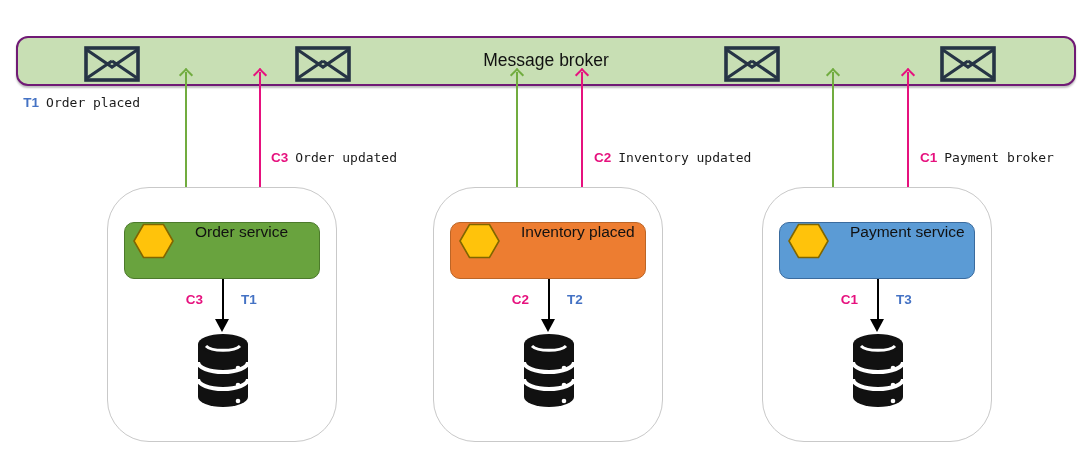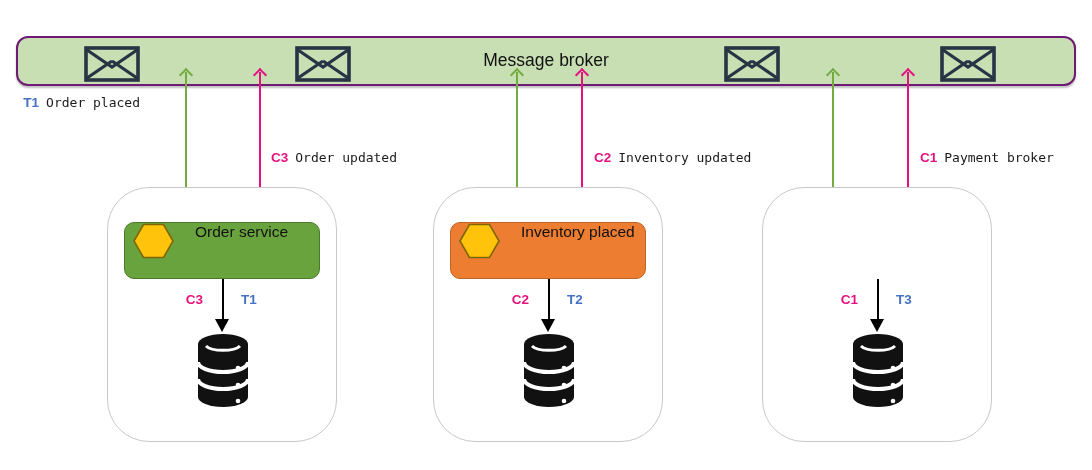--- a/index.html
+++ b/index.html
@@ -146,20 +146,26 @@
       <path d="M10,13 A18,6.5 0 0 0 44,13" fill="none" stroke="#fff" stroke-width="3"></path>
       <path d="M2,29 A25,10 0 0 0 52,29" fill="none" stroke="#fff" stroke-width="4"></path>
       <path d="M2,46 A25,10 0 0 0 52,46" fill="none" stroke="#fff" stroke-width="4"></path>
       <circle cx="42" cy="35" r="2.3" fill="#fff"></circle>
         <circle cx="42" cy="52" r="2.3" fill="#fff"></circle>
         <circle cx="42" cy="68" r="2.3" fill="#fff"></circle>
     </svg>
   </div>
 
   <div class="card" style="left:762px">
+    <div class="svcbox" style="background-color: rgb(91, 155, 213); border-color: rgb(58, 107, 158);">
+      <svg width="41" height="36" viewBox="0 0 41 36">
+          <polygon points="1,18 10.5,1.5 30.5,1.5 40,18 30.5,34.5 10.5,34.5" fill="var(--hex-fill)" stroke="var(--hex-stroke)" stroke-width="1.6"></polygon>
+        </svg>
+      <span class="svc-name">Payment service</span>
+    </div>
     <span class="down-line"></span>
     <span class="down-head"></span>
     <span class="db-code c">C1</span>
     <span class="db-code t">T3</span>
     <svg class="db-icon" width="54" height="76" viewBox="0 0 54 76">
       <path d="M2,11 L2,64 A25,10 0 0 0 52,64 L52,11 Z" fill="var(--db)"></path>
       <ellipse cx="27" cy="11" rx="25" ry="10" fill="var(--db)"></ellipse>
       <path d="M10,13 A18,6.5 0 0 0 44,13" fill="none" stroke="#fff" stroke-width="3"></path>
       <path d="M2,29 A25,10 0 0 0 52,29" fill="none" stroke="#fff" stroke-width="4"></path>
       <path d="M2,46 A25,10 0 0 0 52,46" fill="none" stroke="#fff" stroke-width="4"></path>

